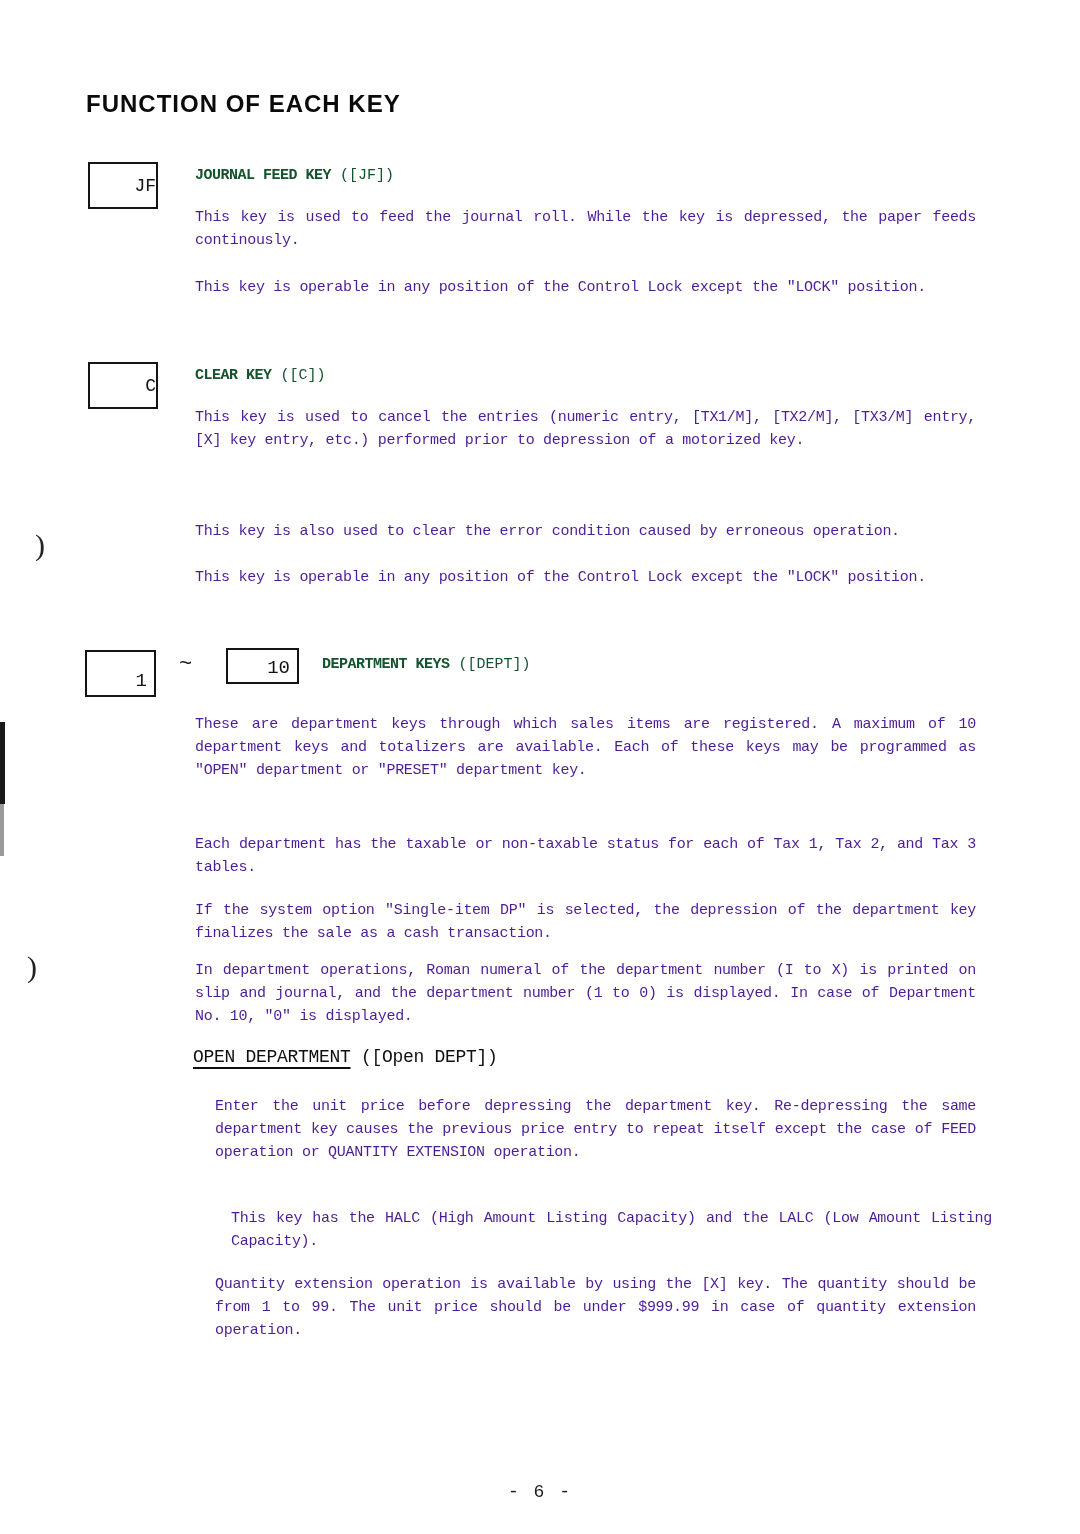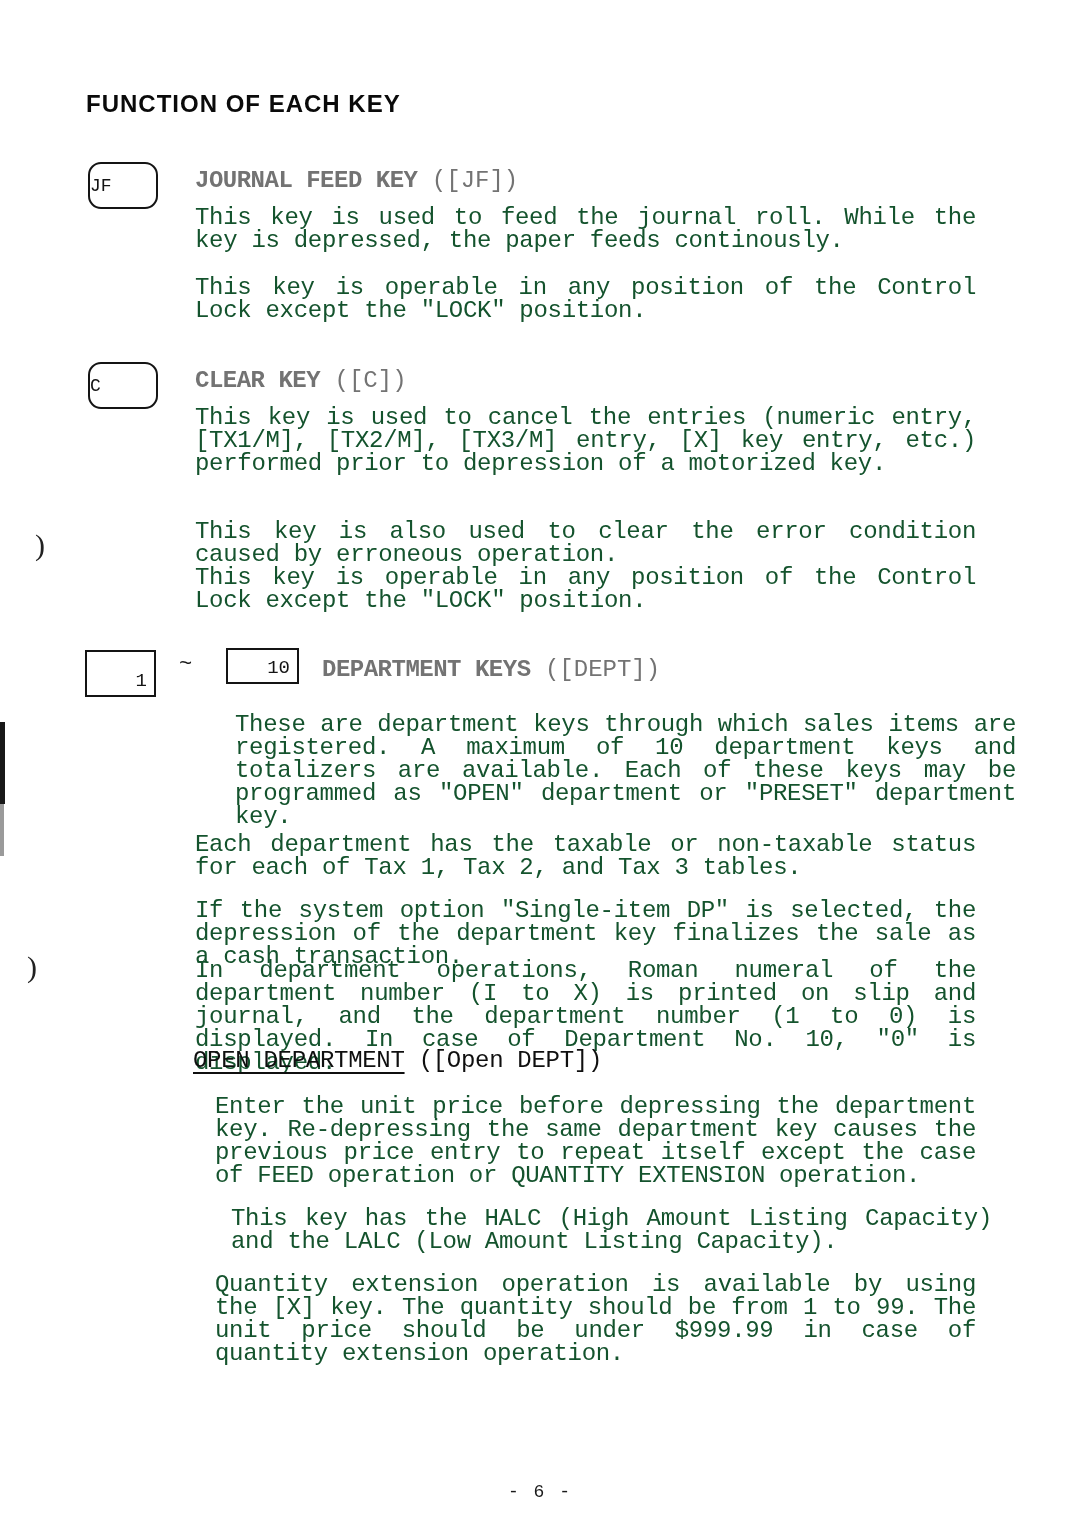--- a/index.html
+++ b/index.html
@@ -20,60 +20,60 @@
     letter-spacing: 1px;
     color: #0a0a0a;
   }
   .keybox {
     border: 2.5px solid #141414;
     background: #ffffff;
     box-sizing: border-box;
     font-size: 18px;
     color: #141414;
   }
-  .keybox.center { display: flex; align-items: center; justify-content: flex-start; border-radius: 13px; }
+  .keybox.center { display: flex; align-items: center; justify-content: flex-end; }
   .keybox .corner-num {
     position: absolute; right: 7px; bottom: 3px; font-size: 19px;
   }
   .kb-jf { left: 88px; top: 162px; width: 70px; height: 47px; }
   .kb-c  { left: 88px; top: 362px; width: 70px; height: 47px; }
   .kb-d1 { left: 85px; top: 650px; width: 71px; height: 47px; }
   .kb-d10{ left: 226px; top: 648px; width: 73px; height: 36px; }
   .tilde { left: 179px; top: 652px; font-size: 22px; color: #1a1a1a; }
   .sec-heading {
-    font-size: 24px; color: #737373; white-space: nowrap;
+    font-size: 15px; color: #14532d; white-space: nowrap;
   }
   .sec-heading .hb { font-weight: bold; letter-spacing: -0.5px; }
   .h-jf   { left: 195px; top: 167px; }
   .h-c    { left: 195px; top: 367px; }
   .h-dept { left: 322px; top: 656px; }
   .para {
-    font-size: 24px;
+    font-size: 15px;
     line-height: 23px;
     text-align: justify;
-    color: #14532d;
+    color: #4c1d95;
     letter-spacing: -0.3px;
   }
   .col-main { left: 195px; width: 781px; }
   .col-sub  { left: 215px; width: 761px; }
   .p-s1p1 { top: 206px; }
   .p-s1p2 { top: 276px; }
   .p-s2p1 { top: 406px; }
   .p-s2p2 { top: 520px; }
   .p-s2p3 { top: 566px; }
-  .p-s3p1 { top: 713px; margin-left: 40px; }
+  .p-s3p1 { top: 713px; }
   .p-s3p2 { top: 833px; }
   .p-s3p3 { top: 899px; }
   .p-s3p4 { top: 959px; }
   .p-sub1 { top: 1095px; }
   .p-sub2 { top: 1207px; margin-left: 16px; }
   .p-sub3 { top: 1273px; }
   .sub-heading {
     left: 193px; top: 1047px;
-    font-size: 24px; color: #0f0f0f; white-space: nowrap;
+    font-size: 18px; color: #0f0f0f; white-space: nowrap;
     letter-spacing: -0.3px;
   }
   .sub-heading .ul { text-decoration: underline; text-underline-offset: 5px; text-decoration-thickness: 2px; }
   .page-number {
     left: 0; top: 1482px; width: 1080px;
     text-align: center; font-size: 18px; color: #1a1a1a;
     letter-spacing: 2px;
   }
   .margin-paren {
     font-size: 30px; color: #222; font-family: "Liberation Serif", serif;

